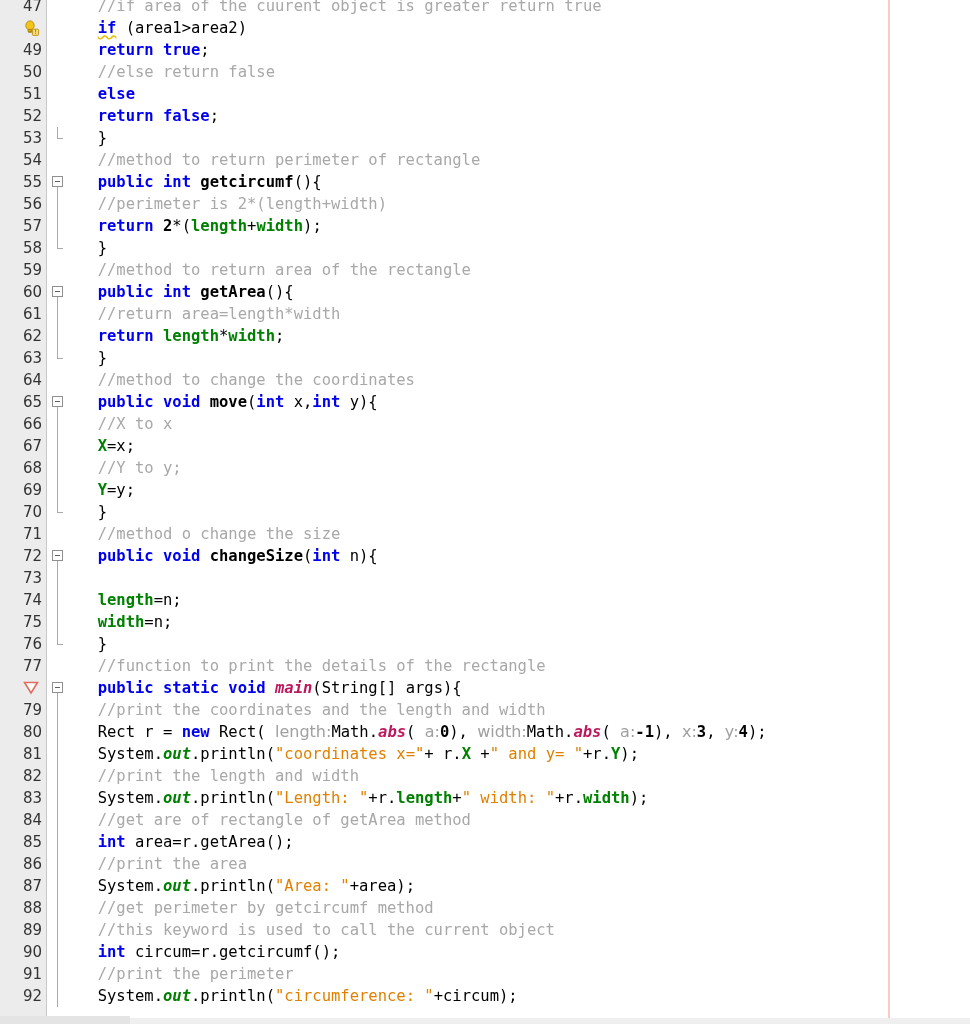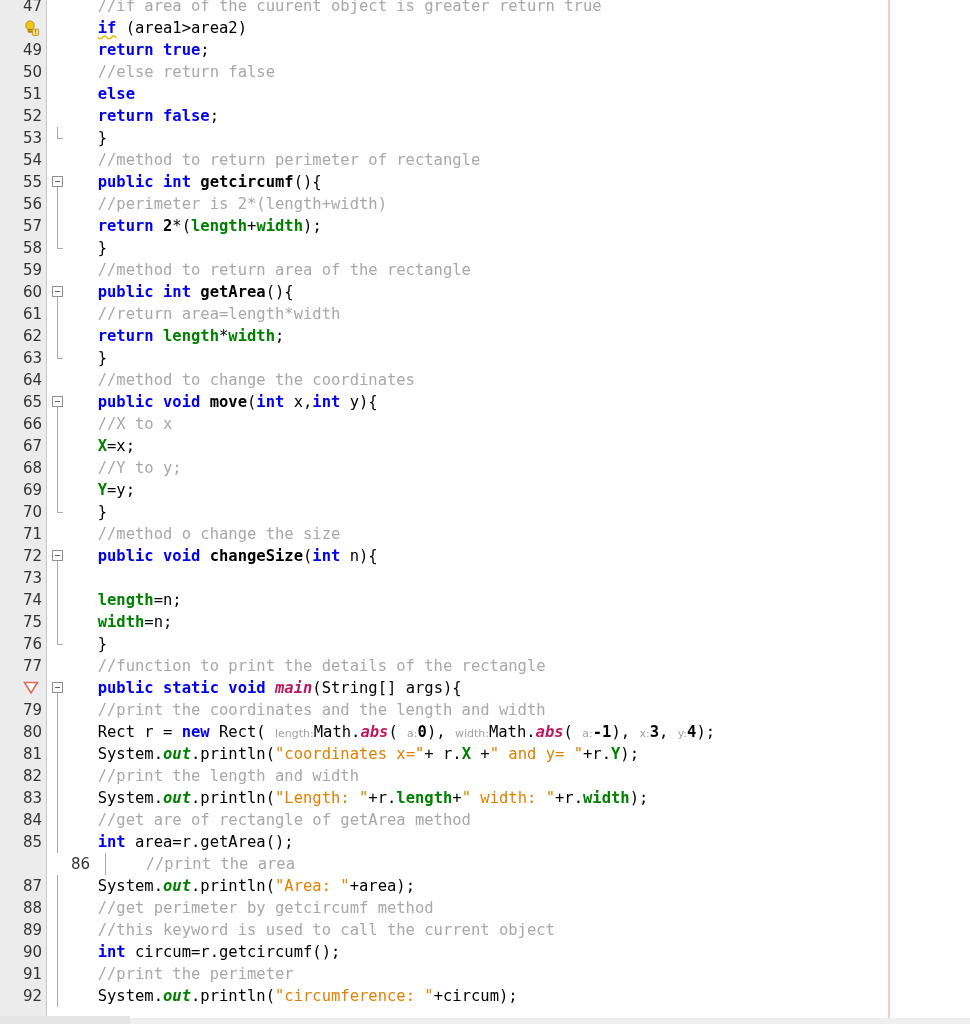--- a/index.html
+++ b/index.html
@@ -88,21 +88,21 @@
   .cmt  { color: #a8a8a8; }
   .str  { color: #e08000; }
   .fld  { color: #008000; font-weight: bold; }
   .sfld { color: #008000; font-weight: bold; font-style: italic; }
   .mth  { color: #000000; font-weight: bold; }
   .imth { color: #be185d; font-weight: bold; font-style: italic; }
   .numd { color: #000000; font-weight: bold; }
   .plain{ color: #000000; }
   .hint {
     color: #a0a0a0;
-    font-size: 11px;
+    font-size: 16px;
     font-family: "DejaVu Sans", sans-serif;
   }
   .warnsquig {
     text-decoration: underline wavy #e8c000;
     text-decoration-skip-ink: none;
   }
 
   
   .fold-box {
     position: absolute;
@@ -197,21 +197,21 @@
       <div class="line" style="top: 677px; position: absolute; left: 0px; width: 970px;"><span class="lineno"></span><span class="gutter-icon"><svg width="18" height="18" viewBox="0 0 18 18">
             <polygon points="2.5,3.5 15.5,3.5 9,14" fill="#ffffff" stroke="#e06c60" stroke-width="1.6"></polygon>
           </svg></span><span class="fold-box"></span><span class="fold-line start"></span><span class="code"><span class="plain">  </span><span class="kw">public</span><span class="plain"> </span><span class="kw">static</span><span class="plain"> </span><span class="kw">void</span><span class="plain"> </span><span class="imth">main</span><span class="plain">(String[] args){</span></span></div>
       <div class="line" style="top: 699px; position: absolute; left: 0px; width: 970px;"><span class="lineno">79</span><span class="fold-line"></span><span class="code"><span class="plain">  </span><span class="cmt">//print the coordinates and the length and width</span></span></div>
       <div class="line" style="top: 721px; position: absolute; left: 0px; width: 970px;"><span class="lineno">80</span><span class="fold-line"></span><span class="code"><span class="plain">  Rect r = </span><span class="kw">new</span><span class="plain"> Rect( </span><span class="hint">length:</span><span class="plain">Math.</span><span class="imth">abs</span><span class="plain">( </span><span class="hint">a:</span><span class="numd">0</span><span class="plain">), </span><span class="hint">width:</span><span class="plain">Math.</span><span class="imth">abs</span><span class="plain">( </span><span class="hint">a:</span><span class="numd">-1</span><span class="plain">), </span><span class="hint">x:</span><span class="numd">3</span><span class="plain">, </span><span class="hint">y:</span><span class="numd">4</span><span class="plain">);</span></span></div>
       <div class="line" style="top: 743px; position: absolute; left: 0px; width: 970px;"><span class="lineno">81</span><span class="fold-line"></span><span class="code"><span class="plain">  System.</span><span class="sfld">out</span><span class="plain">.println(</span><span class="str">"coordinates x="</span><span class="plain">+ r.</span><span class="fld">X</span><span class="plain"> +</span><span class="str">" and y= "</span><span class="plain">+r.</span><span class="fld">Y</span><span class="plain">);</span></span></div>
       <div class="line" style="top: 765px; position: absolute; left: 0px; width: 970px;"><span class="lineno">82</span><span class="fold-line"></span><span class="code"><span class="plain">  </span><span class="cmt">//print the length and width</span></span></div>
       <div class="line" style="top: 787px; position: absolute; left: 0px; width: 970px;"><span class="lineno">83</span><span class="fold-line"></span><span class="code"><span class="plain">  System.</span><span class="sfld">out</span><span class="plain">.println(</span><span class="str">"Length: "</span><span class="plain">+r.</span><span class="fld">length</span><span class="plain">+</span><span class="str">" width: "</span><span class="plain">+r.</span><span class="fld">width</span><span class="plain">);</span></span></div>
       <div class="line" style="top: 809px; position: absolute; left: 0px; width: 970px;"><span class="lineno">84</span><span class="fold-line"></span><span class="code"><span class="plain">  </span><span class="cmt">//get are of rectangle of getArea method</span></span></div>
       <div class="line" style="top: 831px; position: absolute; left: 0px; width: 970px;"><span class="lineno">85</span><span class="fold-line"></span><span class="code"><span class="plain">  </span><span class="kw">int</span><span class="plain"> area=r.getArea();</span></span></div>
-      <div class="line" style="top: 853px; position: absolute; left: 0px; width: 866px; margin-left: 48px;"><span class="lineno">86</span><span class="fold-line"></span><span class="code"><span class="plain">  </span><span class="cmt">//print the area</span></span></div>
+      <div class="line" style="top: 853px; position: absolute; left: 0px; width: 866px;"><span class="lineno">86</span><span class="fold-line"></span><span class="code"><span class="plain">  </span><span class="cmt">//print the area</span></span></div>
       <div class="line" style="top: 875px; position: absolute; left: 0px; width: 970px;"><span class="lineno">87</span><span class="fold-line"></span><span class="code"><span class="plain">  System.</span><span class="sfld">out</span><span class="plain">.println(</span><span class="str">"Area: "</span><span class="plain">+area);</span></span></div>
       <div class="line" style="top: 897px; position: absolute; left: 0px; width: 970px;"><span class="lineno">88</span><span class="fold-line"></span><span class="code"><span class="plain">  </span><span class="cmt">//get perimeter by getcircumf method</span></span></div>
       <div class="line" style="top: 919px; position: absolute; left: 0px; width: 970px;"><span class="lineno">89</span><span class="fold-line"></span><span class="code"><span class="plain">  </span><span class="cmt">//this keyword is used to call the current object</span></span></div>
       <div class="line" style="top: 941px; position: absolute; left: 0px; width: 970px;"><span class="lineno">90</span><span class="fold-line"></span><span class="code"><span class="plain">  </span><span class="kw">int</span><span class="plain"> circum=r.getcircumf();</span></span></div>
       <div class="line" style="top: 963px; position: absolute; left: 0px; width: 970px;"><span class="lineno">91</span><span class="fold-line"></span><span class="code"><span class="plain">  </span><span class="cmt">//print the perimeter</span></span></div>
       <div class="line" style="top: 985px; position: absolute; left: 0px; width: 970px;"><span class="lineno">92</span><span class="fold-line"></span><span class="code"><span class="plain">  System.</span><span class="sfld">out</span><span class="plain">.println(</span><span class="str">"circumference: "</span><span class="plain">+circum);</span></span></div>
     </div>
 
   <div class="margin-line"></div>
   <div class="bottom-strip"></div>

